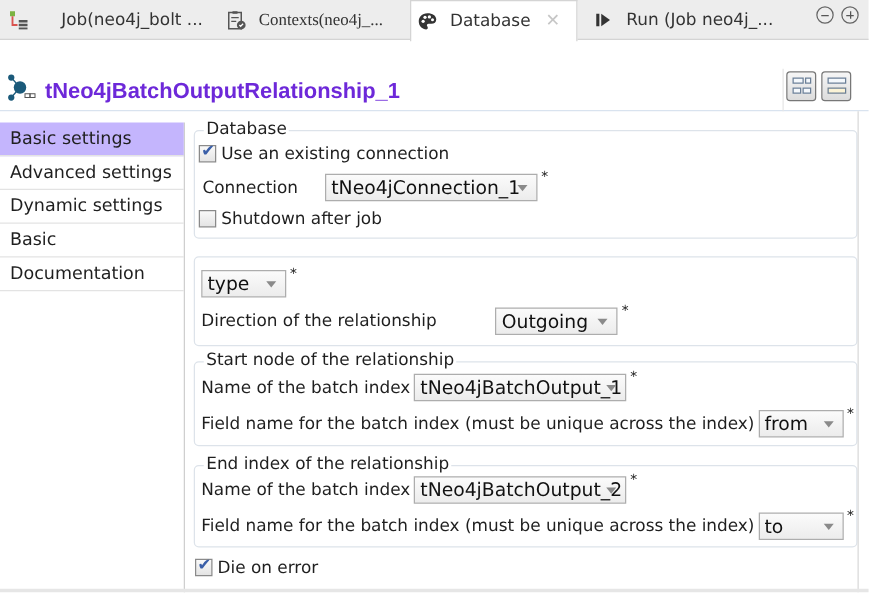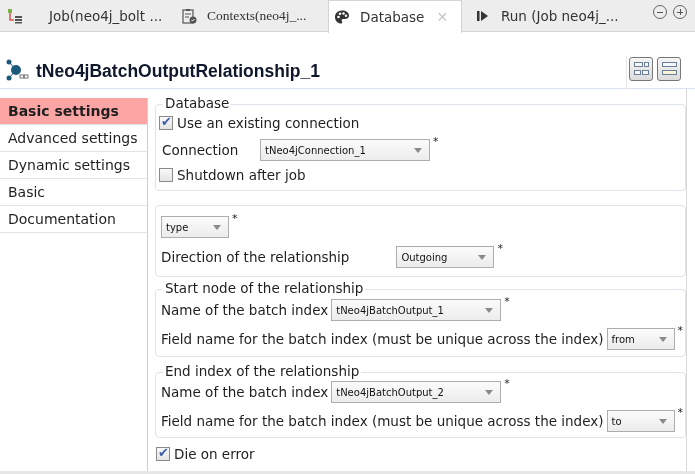--- a/index.html
+++ b/index.html
@@ -13,39 +13,39 @@
     .tab.active { background: #ffffff; border: 1px solid #d4d4d4; border-bottom: none; height: 33px; }
     .tab .close { margin-left: 12px; color: #c6c6c6; font-size: 14px; }
     .tab-ctrls { position: absolute; right: 8px; top: 5px; display: flex; gap: 6px; }
     .tab-ctrl { width: 14px; height: 14px; border: 1px solid #666; border-radius: 50%; position: relative; cursor: pointer; }
     .tab-ctrl::before { content: ""; position: absolute; left: 3px; right: 3px; top: 5.5px; height: 1px; background: #555; }
     .tab-ctrl.plus::after { content: ""; position: absolute; top: 3px; bottom: 3px; left: 5.5px; width: 1px; background: #555; }
 
     
     .comp-header { position: absolute; left: 0; top: 55px; width: 695px; height: 34px; border-bottom: 1px solid #d9e3ef; }
     .comp-header .title-wrap { position: absolute; left: 5px; top: 3px; display: flex; align-items: center; }
-    .comp-title { font-family: "Liberation Sans", sans-serif; font-weight: bold; font-size: 17.5px; color: #0f172a; margin-left: 7px; }
+    .comp-title { font-family: "Liberation Sans", sans-serif; font-weight: bold; font-size: 17.5px; color: #6d28d9; margin-left: 7px; }
     .comp-header .right-line { position: absolute; right: 68px; top: 0; height: 34px; width: 1px; background: #e6e6e6; }
     .view-btn { position: absolute; top: 2px; width: 24px; height: 24px; border: 1px solid #777; border-radius: 3px; background: linear-gradient(#f6f6f6, #dcdcdc); cursor: pointer; }
     .view-btn .r { position: absolute; border: 1px solid #6b7f96; background: #f4f8fc; }
 
     
     .sidebar { position: absolute; left: 0; top: 98px; width: 148px; height: 376px; border-right: 1px solid #cfcfcf; }
     .side-item { height: 27px; line-height: 27px; padding-left: 8px; font-size: 14px; color: #1f1f1f; border-bottom: 1px solid #e3e3e3; cursor: pointer; }
-    .side-item.active { background: #fca5a5; font-weight: bold; }
+    .side-item.active { background: #c4b5fd; font-weight: normal; }
     .bottom-line { position: absolute; left: 0; bottom: 0; width: 695px; height: 3px; background: #e6e6e6; }
     .right-scrollline { position: absolute; right: 8px; top: 89px; width: 1px; height: 385px; background: #d9d9d9; }
 
     
     .group { position: absolute; left: 155px; width: 531px; border: 1px solid #dde3ea; border-radius: 4px; }
     .group-label { position: absolute; left: 7px; top: -10px; background: #fff; padding: 0 2px; font-size: 13.5px; color: #1f1f1f; }
     .row { position: absolute; display: flex; align-items: center; font-size: 13.5px; white-space: nowrap; }
     .chk { width: 14px; height: 14px; border: 1px solid #8a8a8a; background: linear-gradient(#f9f9f9, #e4e4e4); margin-right: 4px; position: relative; cursor: pointer; }
     .chk.checked::after { content: "✔"; position: absolute; left: 1px; top: -3px; font-size: 13px; color: #3a5fa8; }
-    .combo { display: inline-flex; align-items: center; height: 22px; border: 1px solid #adadad; background: linear-gradient(#fbfbfb, #ececec); font-size: 10px; padding-left: 4px; position: relative; cursor: pointer; color: #111; }
+    .combo { display: inline-flex; align-items: center; height: 22px; border: 1px solid #adadad; background: linear-gradient(#fbfbfb, #ececec); font-size: 15px; padding-left: 4px; position: relative; cursor: pointer; color: #111; }
     .combo .arrow { position: absolute; right: 0; top: 0; width: 22px; height: 20px; display: flex; align-items: center; justify-content: center; }
     .combo .arrow::before { content: ""; border-left: 4px solid transparent; border-right: 4px solid transparent; border-top: 5px solid #8a8a8a; }
     .req { font-size: 11px; color: #222; margin-left: 3px; align-self: flex-start; margin-top: -4px; }
   </style>
 </head>
 <body>
 
 <div class="tabbar">
   <div class="tab" style="left:6px;gap:16px;">
     <span class="ico">

